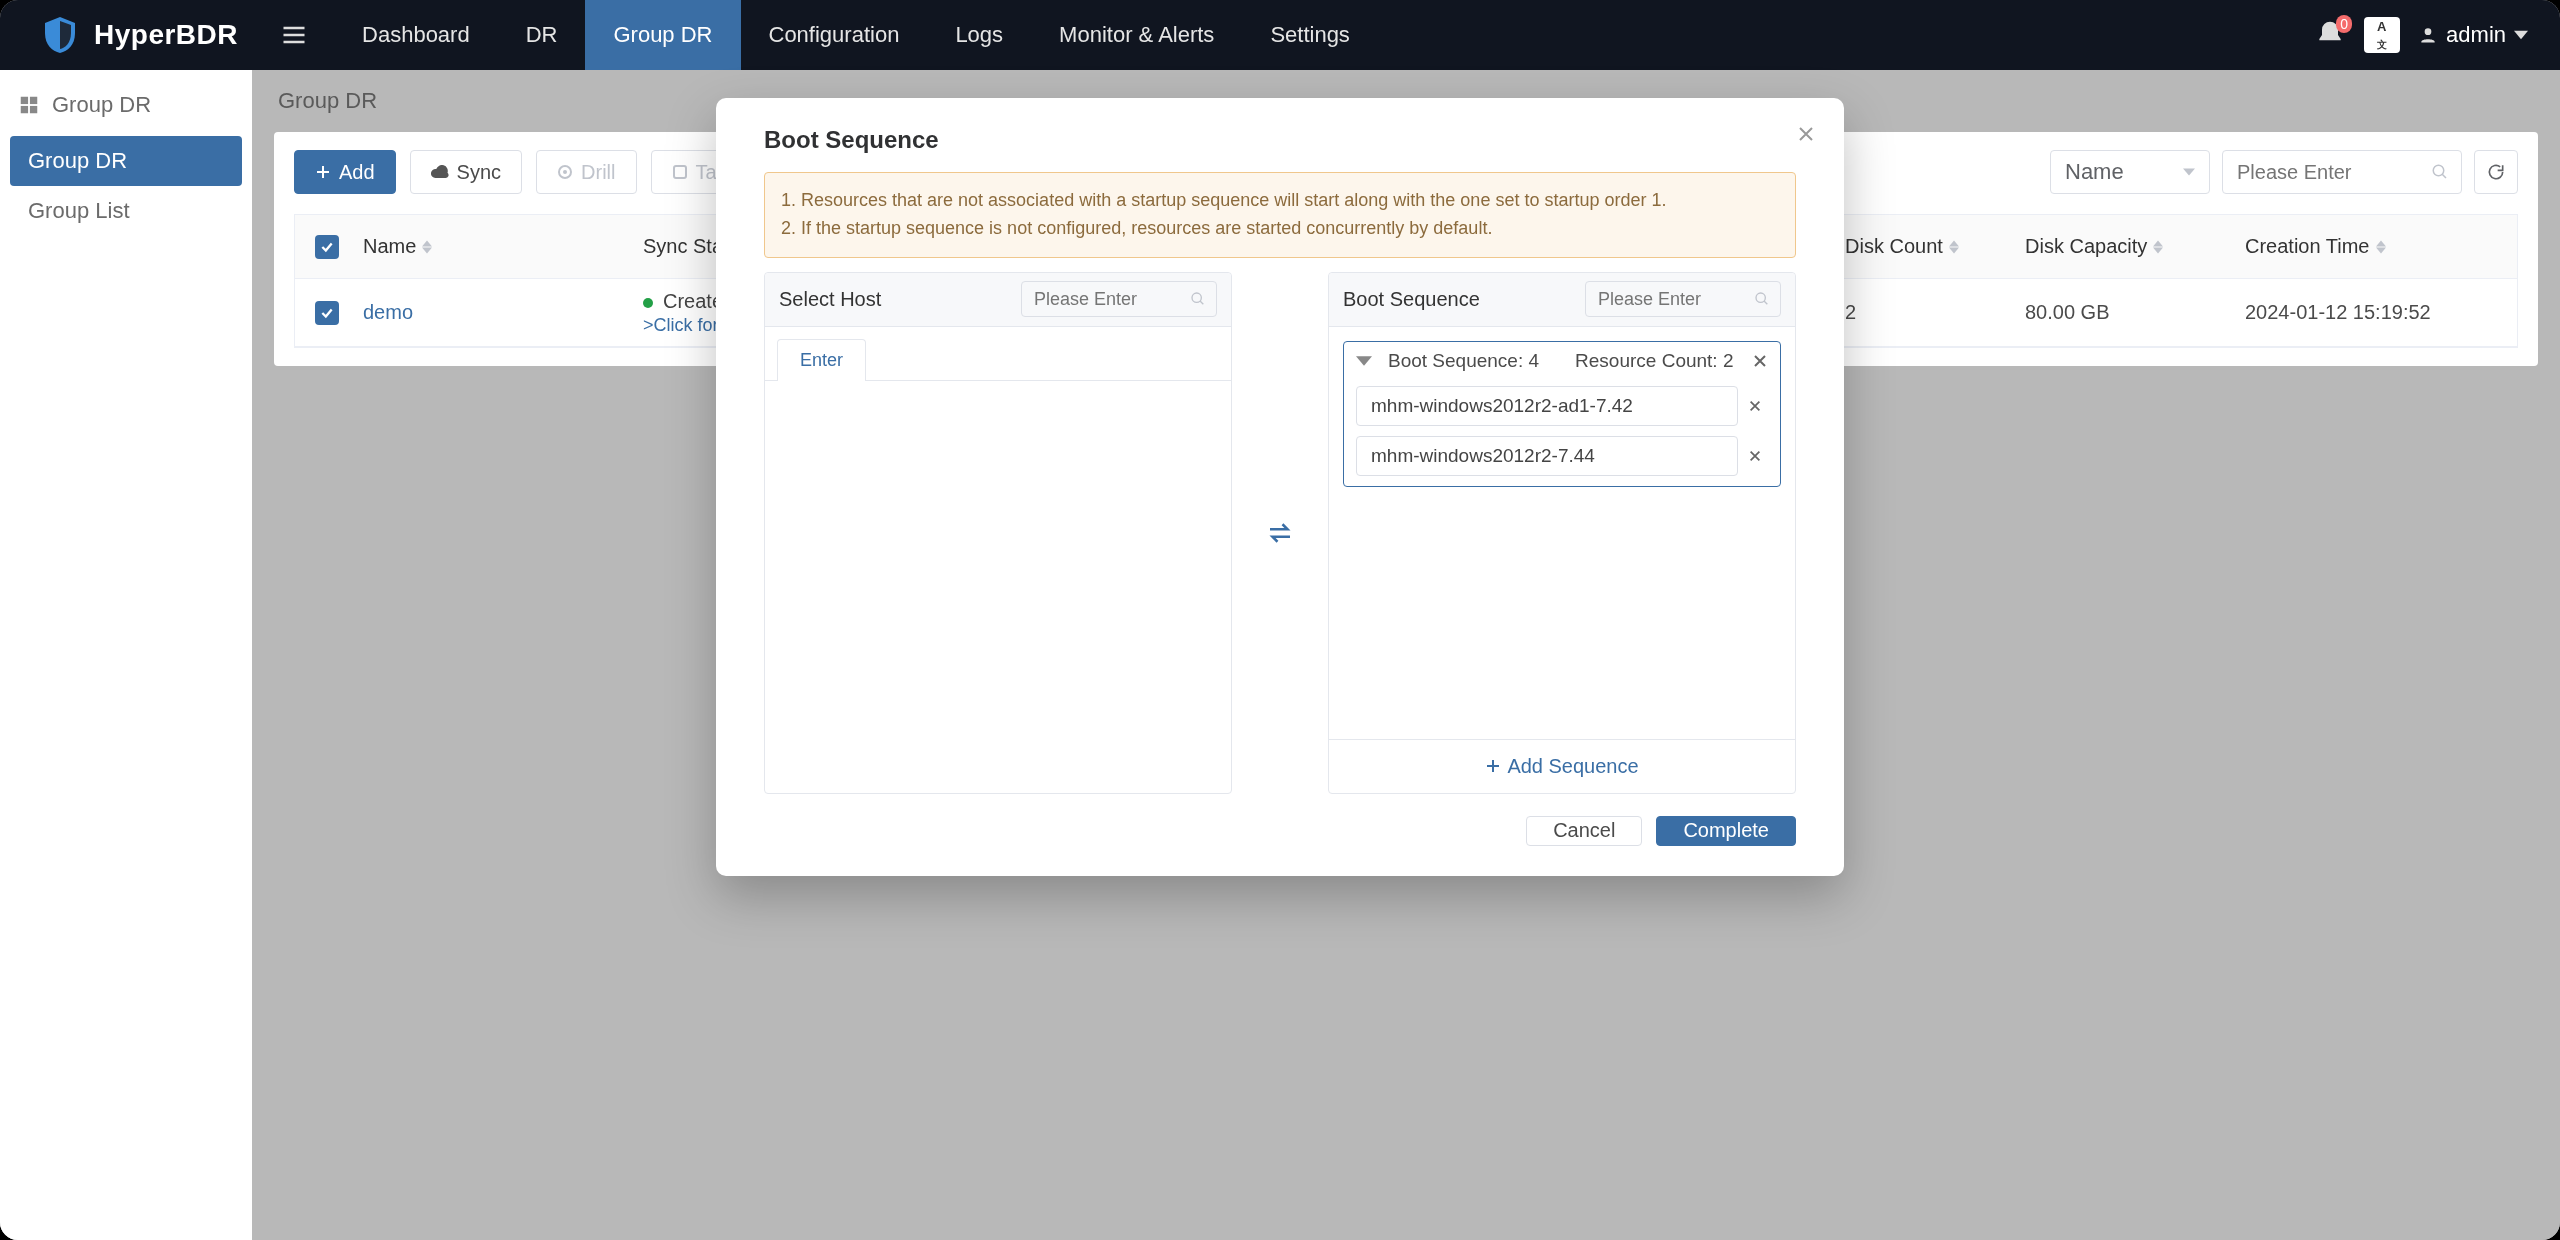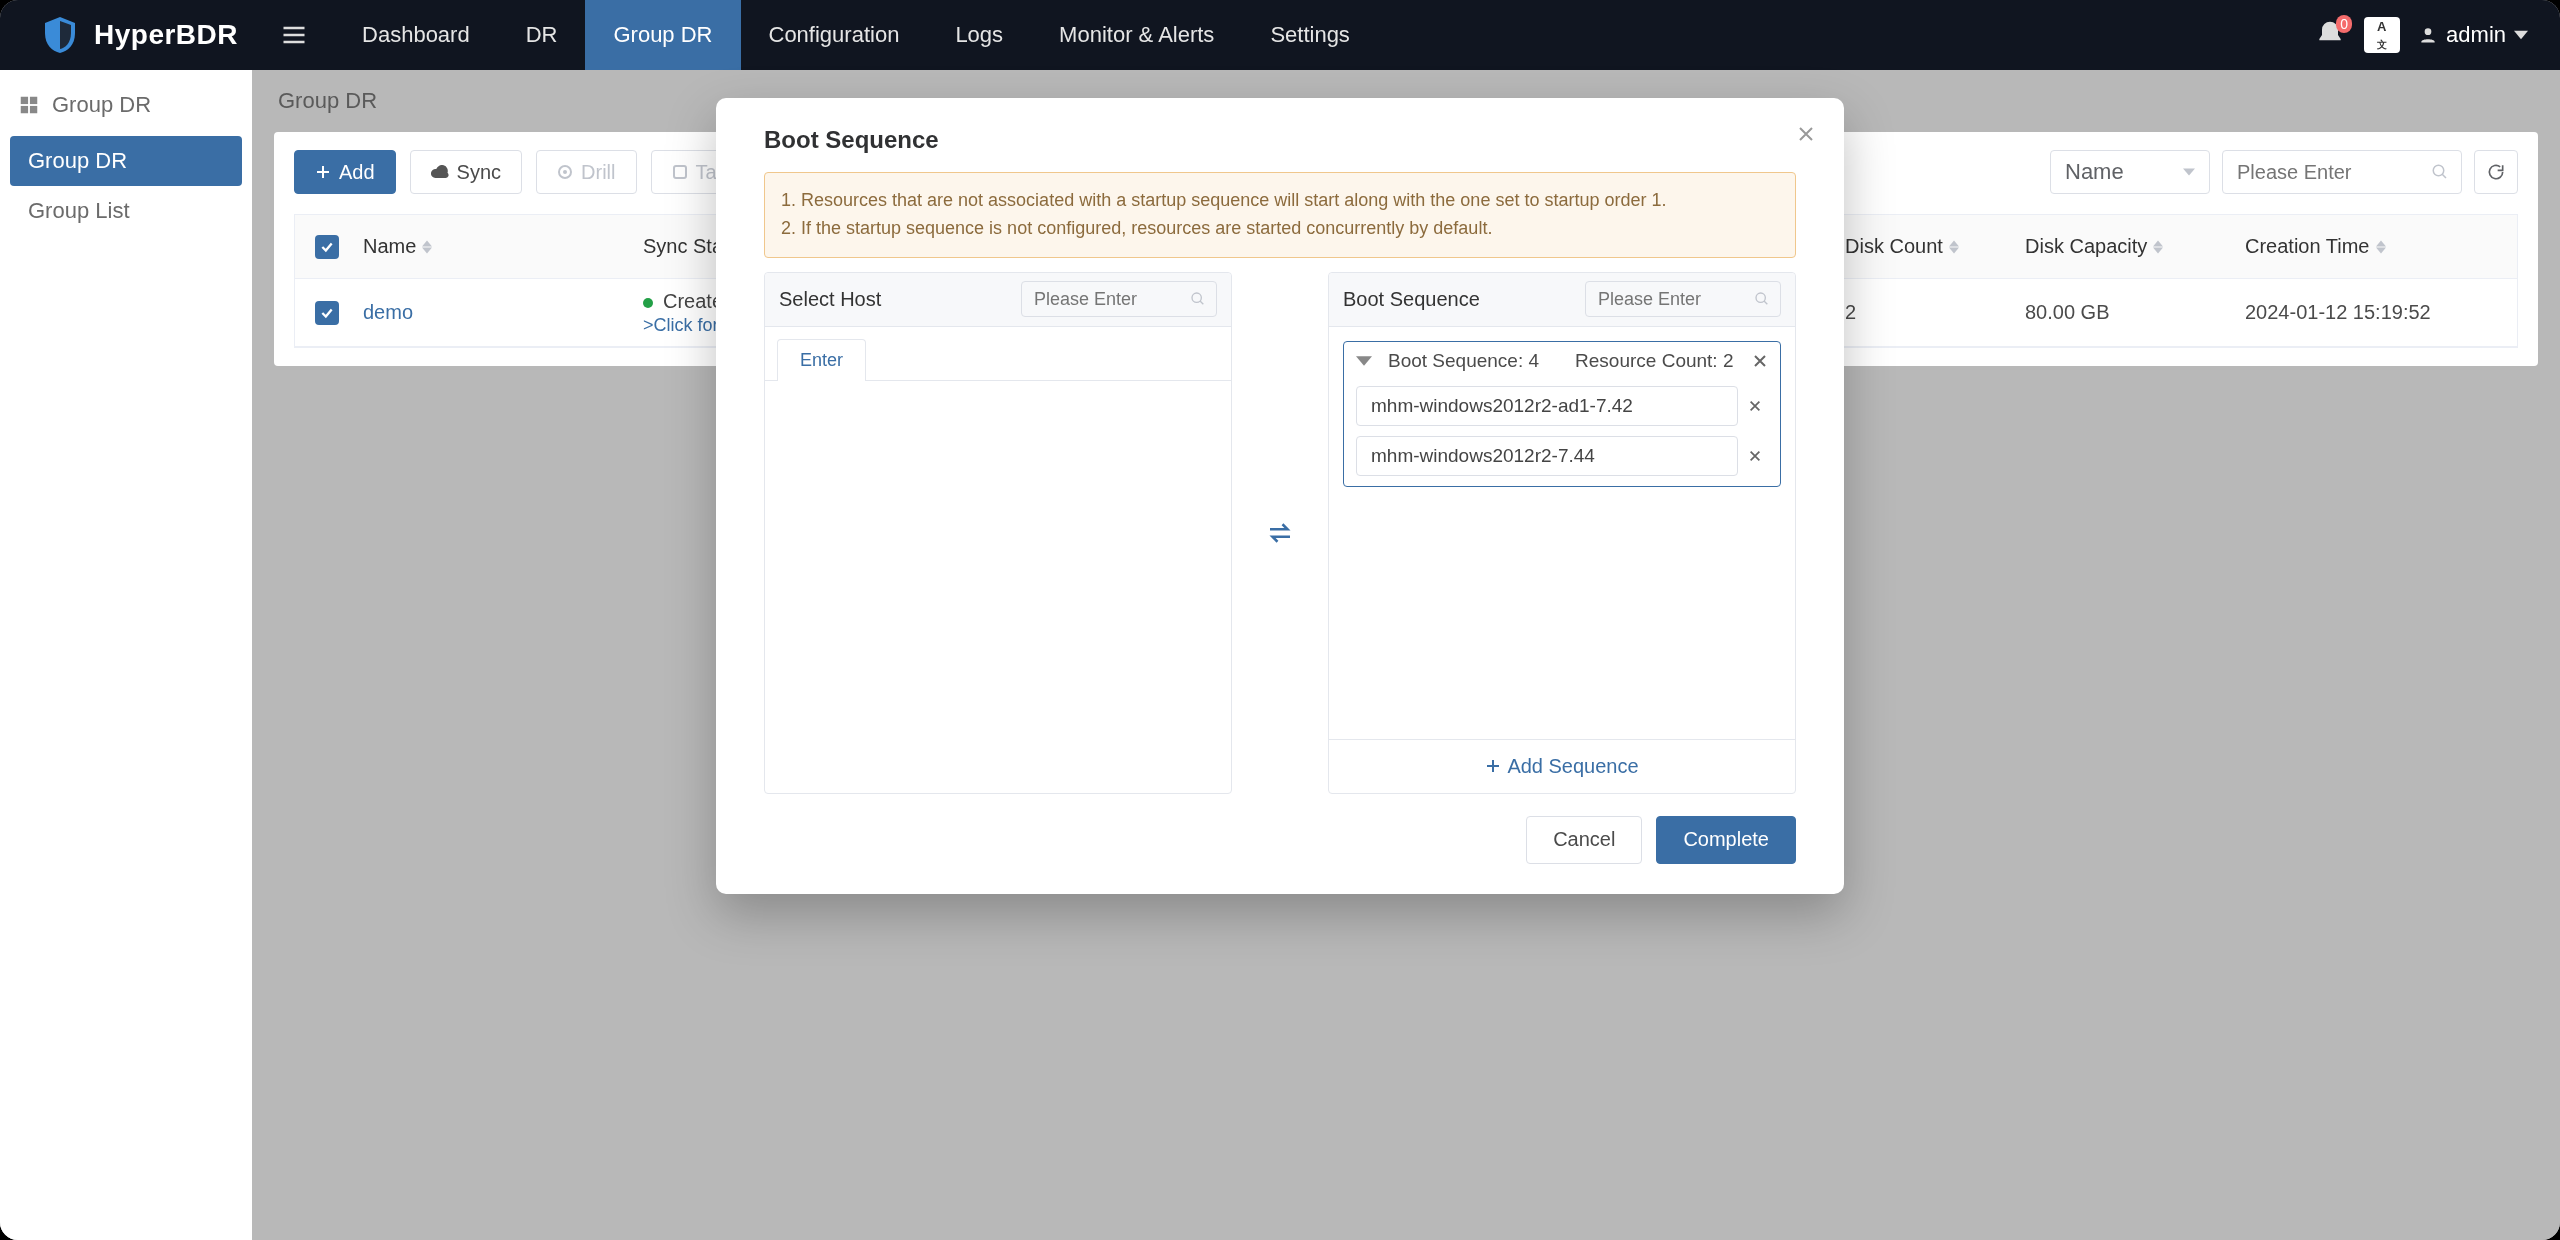--- a/index.html
+++ b/index.html
@@ -79,21 +79,21 @@
   .seq-wrap { padding:14px; }
   .seq { border:1px solid #3a6ea5; border-radius:4px; }
   .seq-head { display:flex; align-items:center; gap:16px; padding:8px 12px; color:#4b4b4b; font-size:19px;}
   .seq-head .chev { color:#888; }
   .seq-head .rm { margin-left:auto; color:#666; cursor:pointer;}
   .res { margin:6px 12px 10px; display:flex; align-items:center; gap:10px;}
   .res .box { flex:1; height:40px; border:1px solid #dcdfe6; border-radius:4px; display:flex; align-items:center; padding:0 14px; font-size:19px; color:#444;}
   .res .rm { color:#666; cursor:pointer; width:20px; text-align:center;}
   .pane-foot { margin-top:auto; border-top:1px solid #e4e7ed; height:54px; display:flex; align-items:center; justify-content:center; color:#3a6ea5; font-size:20px; cursor:pointer;text-align:center;}
   .modal-actions { display:flex; justify-content:flex-end; gap:14px; margin-top:22px;}
-  .mbtn { height:48px; padding:0 26px; border-radius:4px; border:1px solid #dcdfe6; background:#fff; font-size:20px; color:#4b4b4b; display:inline-flex; align-items:center; cursor:pointer;}
+  .mbtn { height:30px; padding:0 26px; border-radius:4px; border:1px solid #dcdfe6; background:#fff; font-size:20px; color:#4b4b4b; display:inline-flex; align-items:center; cursor:pointer;}
   .mbtn.primary { background:#3a6ea5; border-color:#3a6ea5; color:#fff;}
 
   svg { display:block; }
 </style>
 </head>
 <body>
 
 <div class="app">
 
   <div class="header">

